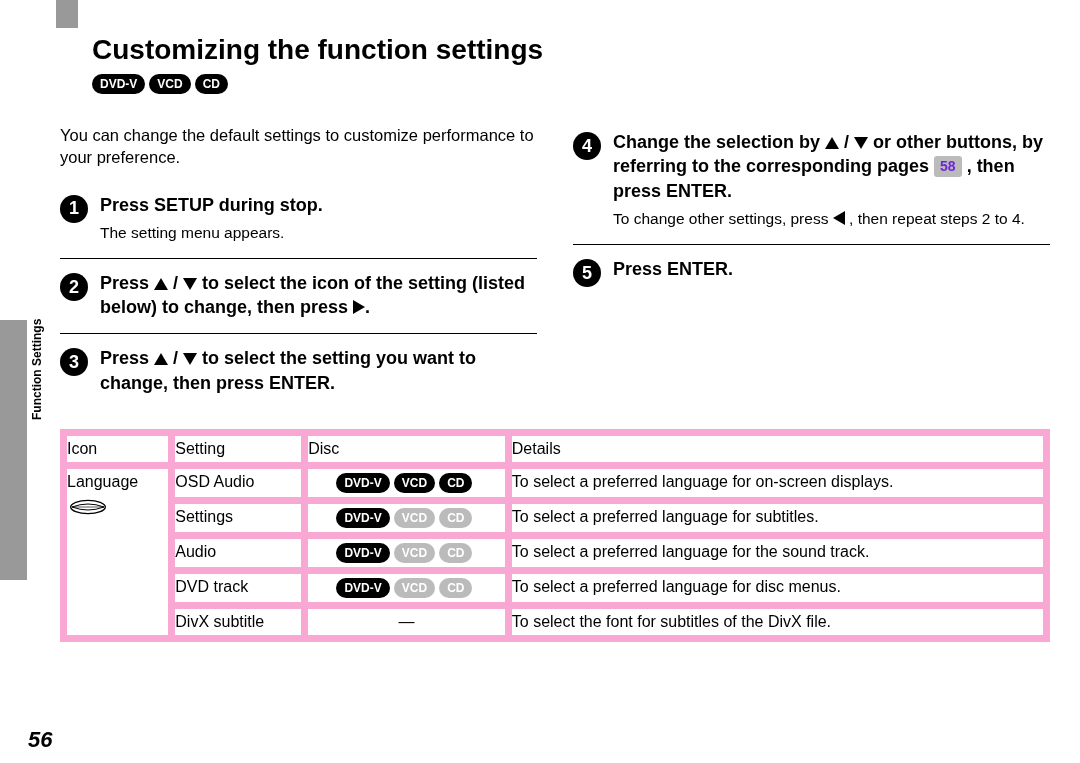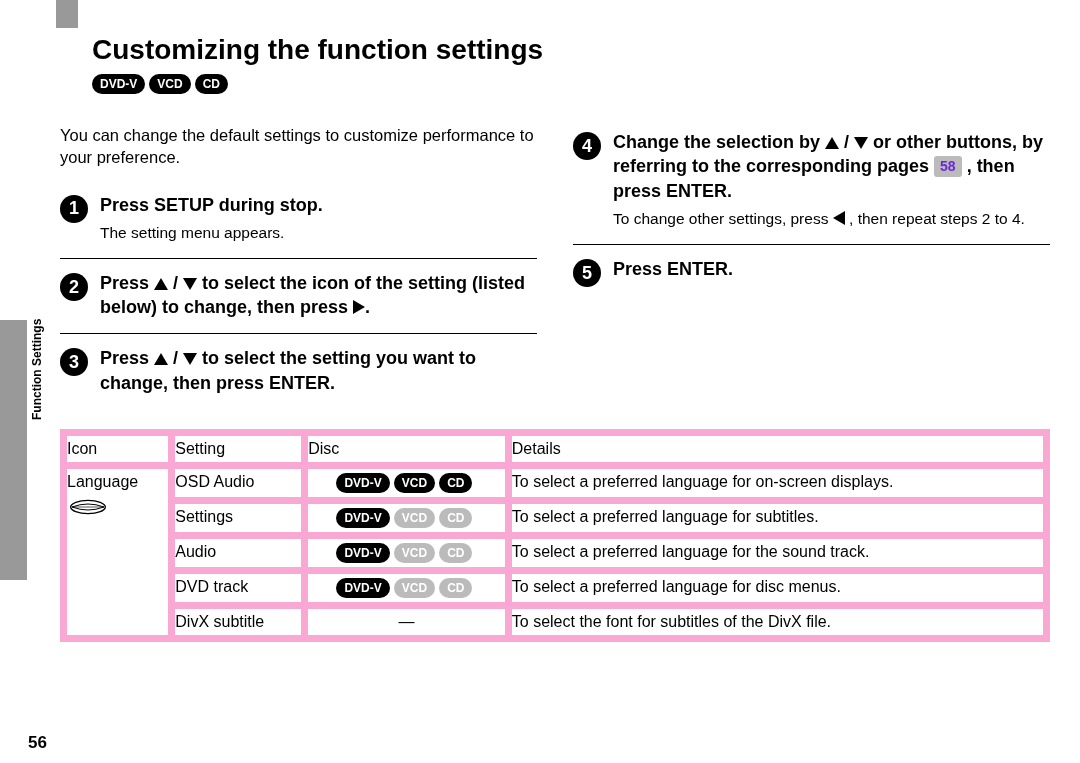--- a/index.html
+++ b/index.html
@@ -31,22 +31,23 @@
     left: 30px; top: 420px;
     transform: rotate(-90deg);
     transform-origin: left top;
     font-size: 12px;
     font-weight: bold;
     white-space: nowrap;
   }
   .page-num {
     position: absolute;
     left: 28px; bottom: 10px;
-    font-size: 17px;
-    font-weight: bold;
+    font-size: 22px;
+    font-weight: bold;
+    font-style: italic;
   }
   .content {
     position: absolute;
     left: 60px; top: 20px; right: 30px; bottom: 10px;
   }
   .title {
     font-size: 28px;
     font-weight: bold;
     margin: 14px 0 8px 32px;
   }

